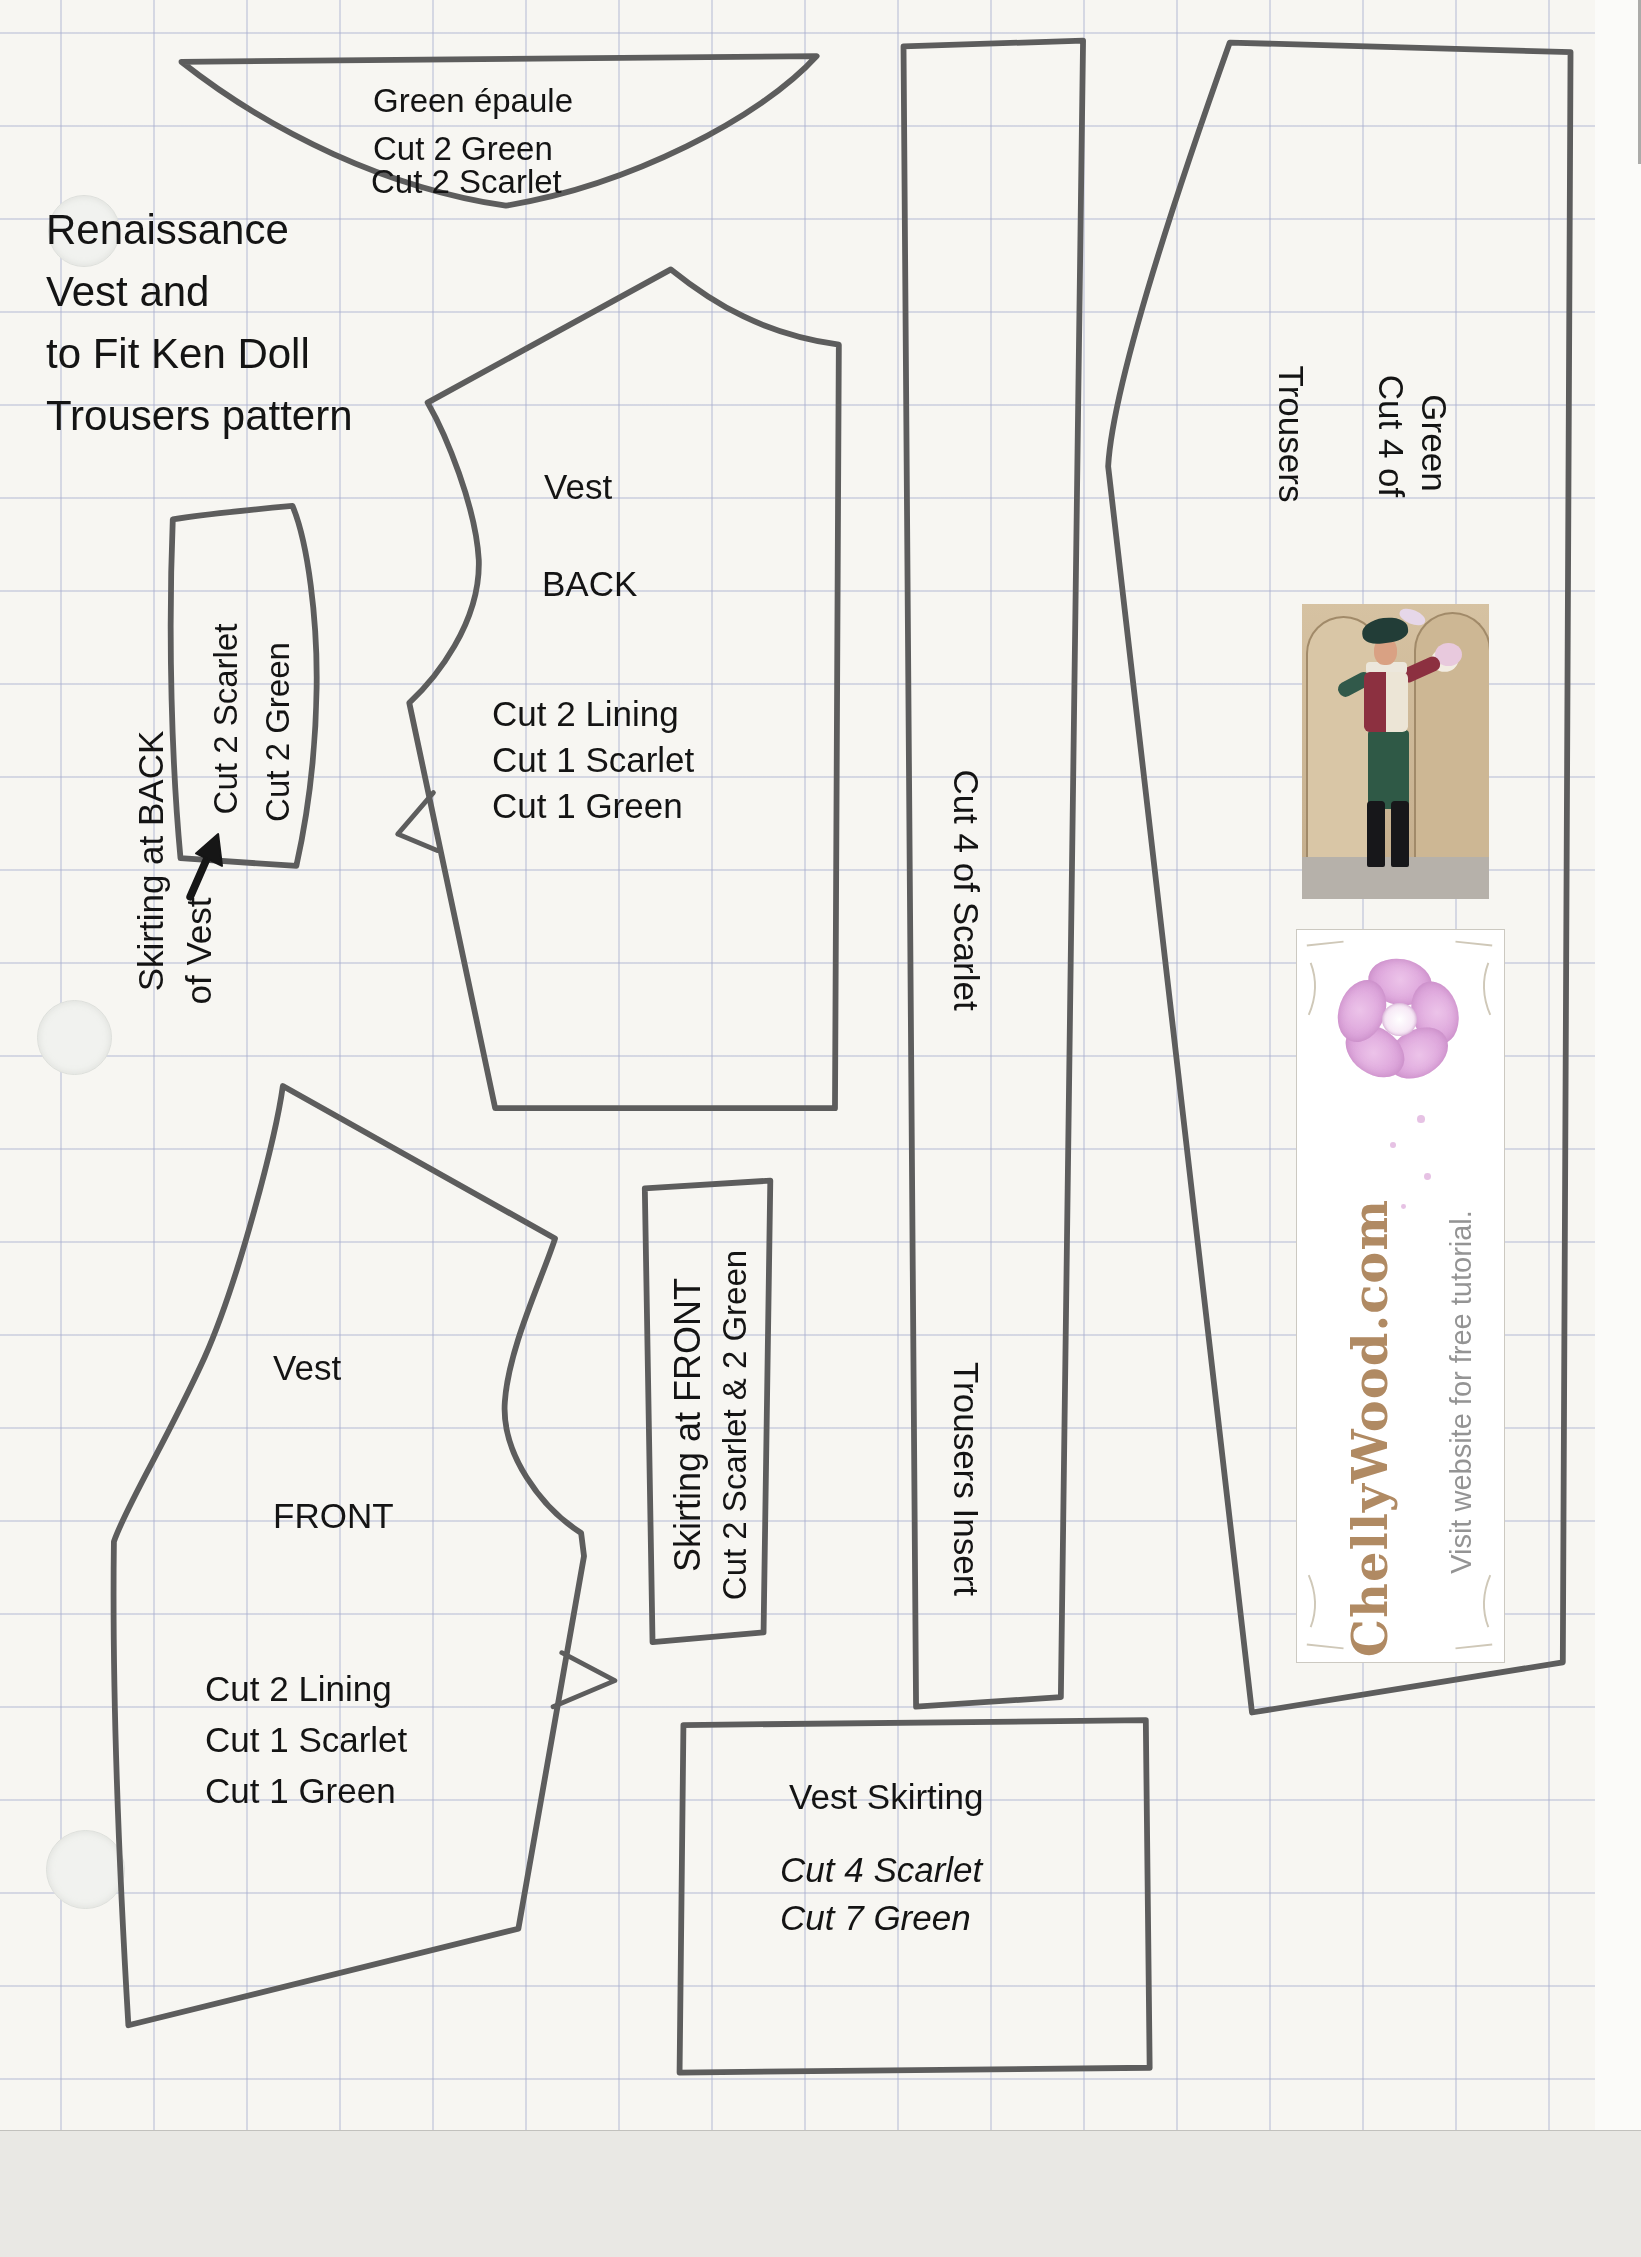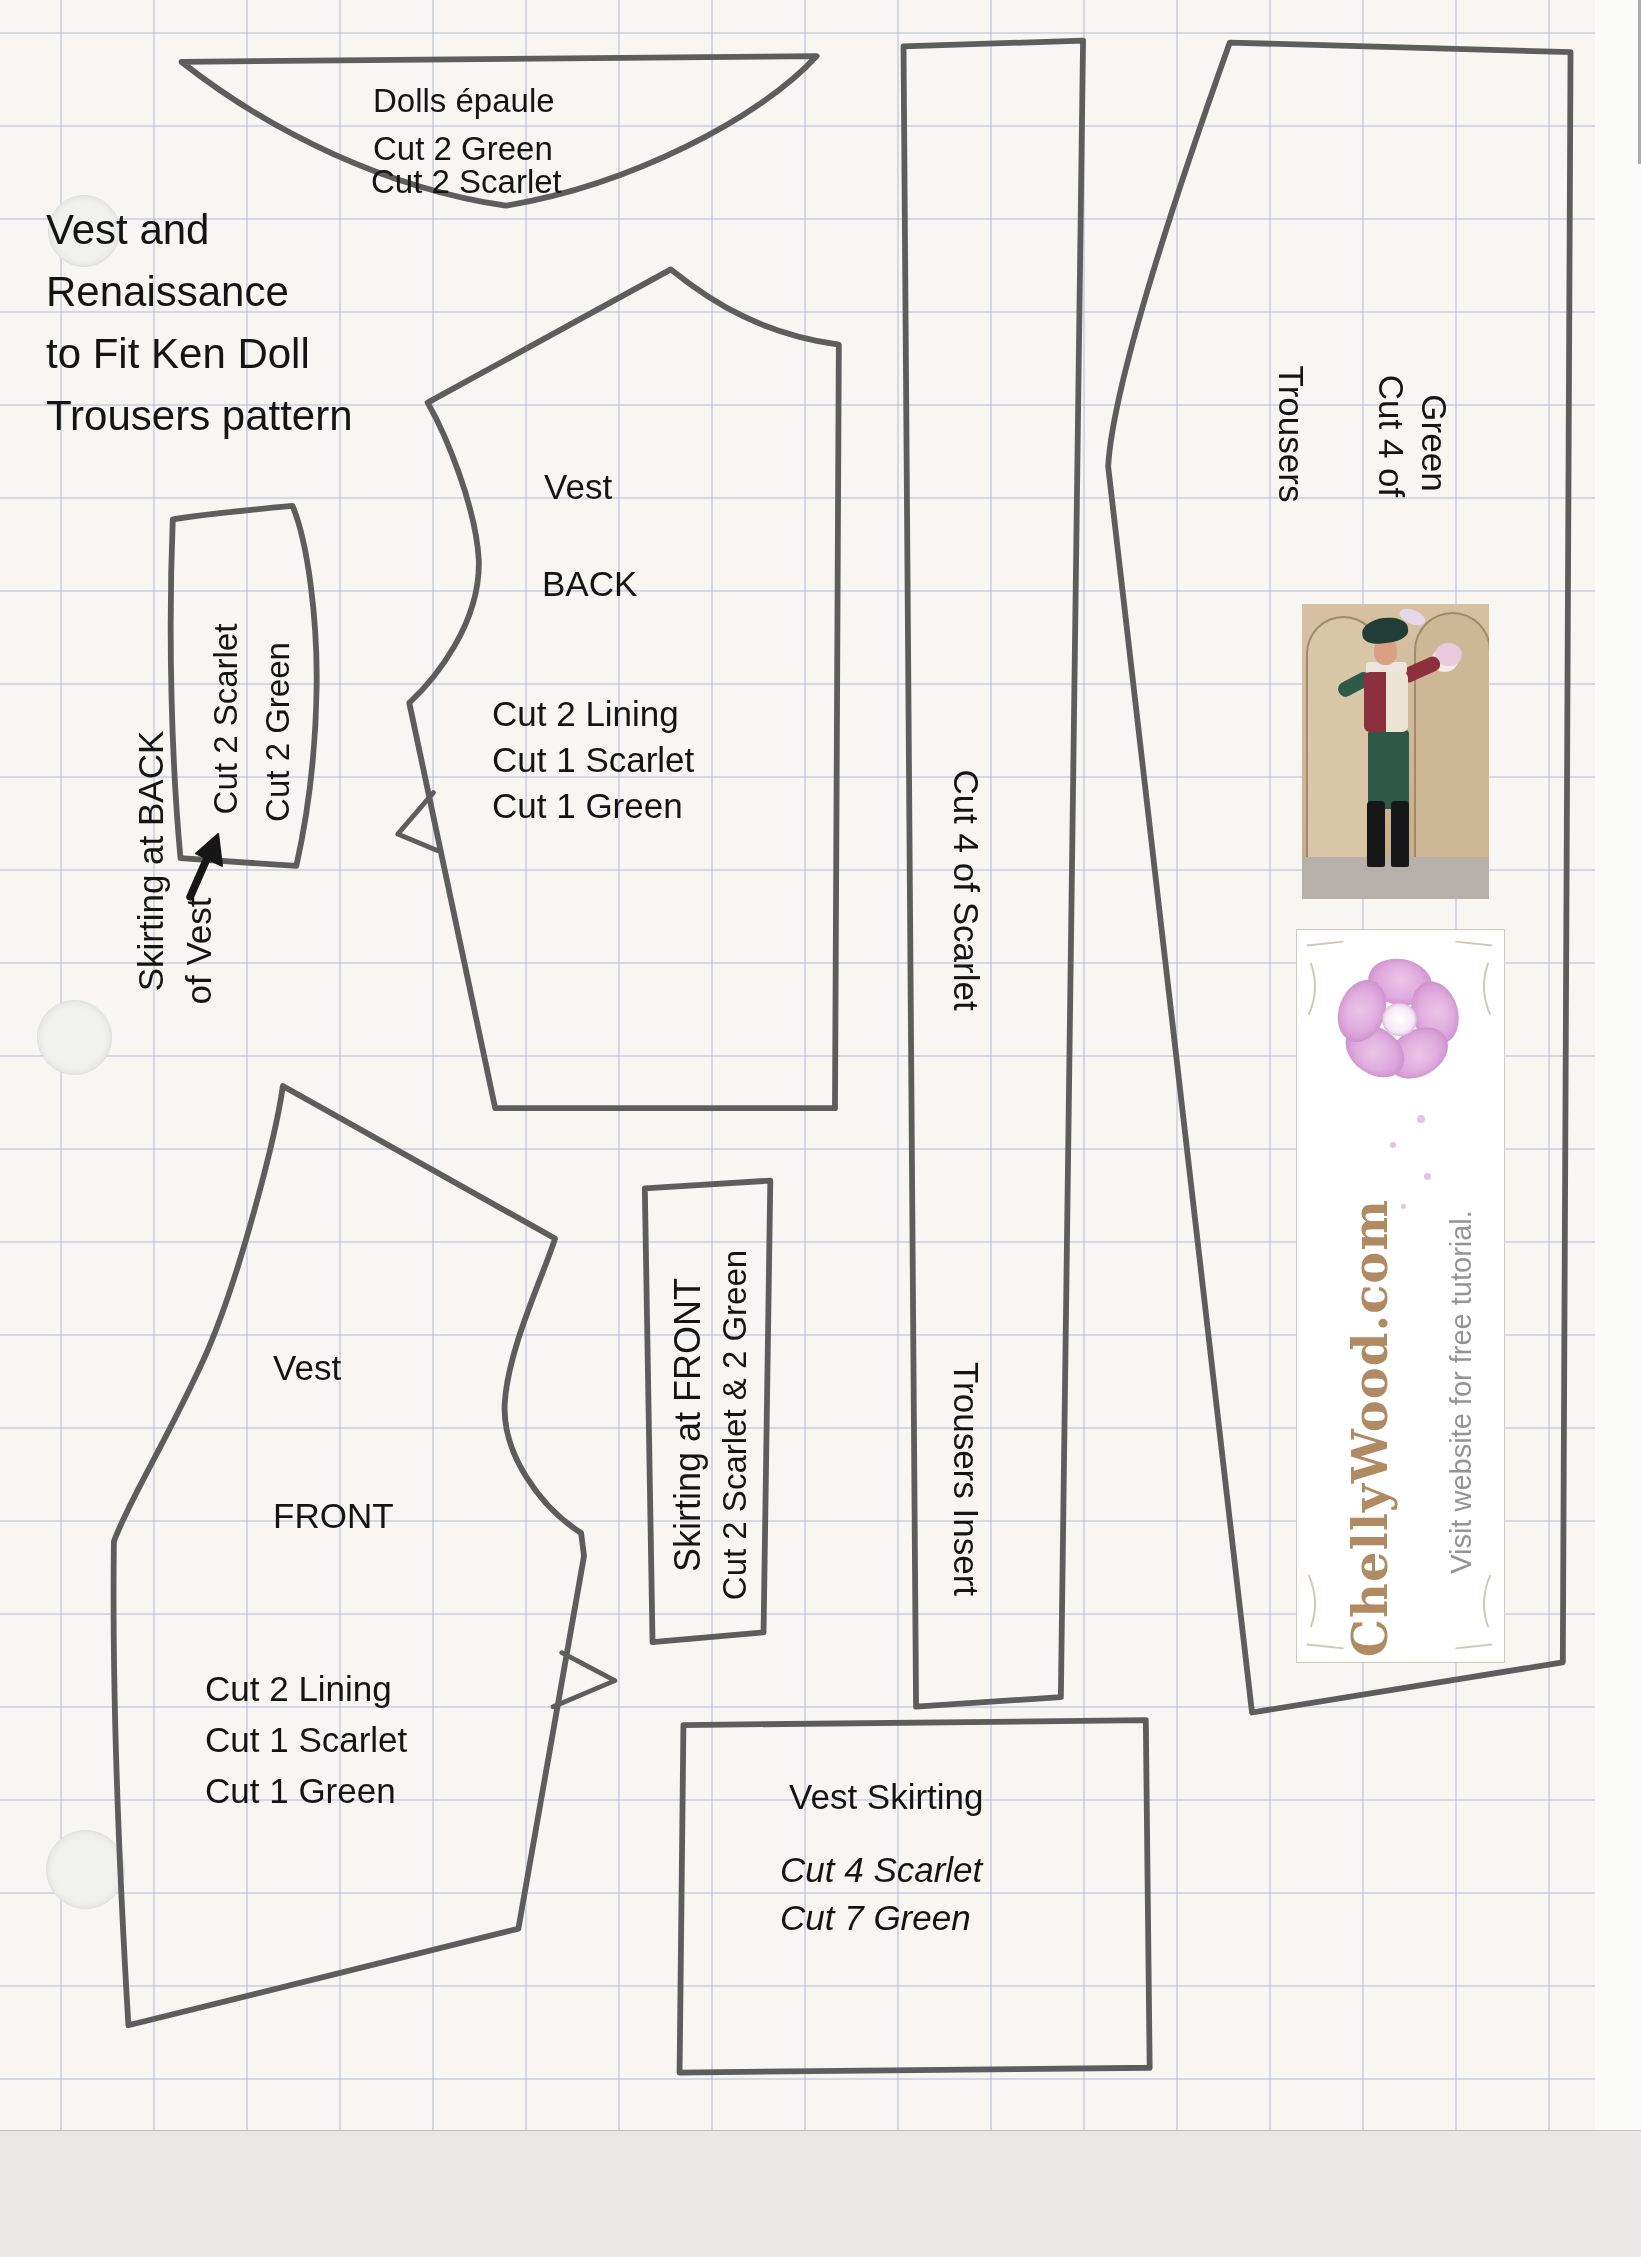--- a/index.html
+++ b/index.html
@@ -103,27 +103,27 @@
   <path d="M 936 48 L 1122 42 L 1099 1758 L 949 1768 Z"></path>
   <path d="M 1274 44 L 1627 54 L 1619 1722 L 1297 1774 L 1148 483 C 1153 395, 1222 190, 1274 44 Z"></path>
   <path d="M 708 1787 L 1187 1782 L 1191 2142 L 704 2147 Z"></path>
   <g stroke="#161616">
     <path stroke-width="8" d="M 197 929 L 215 888"></path>
     <path fill="#161616" stroke-width="2" d="M 226 864 L 203 884 L 230 897 Z"></path>
   </g>
 </svg>
 
 <div class="txt title-block fs44" style="left:46px;top:199px;">
+  <div>Renaissance</div>
   <div>Vest and</div>
-  <div>Renaissance</div>
   <div>to Fit Ken Doll</div>
   <div>Trousers pattern</div>
 </div>
 
-<div class="txt fs34" style="left:373px;top:82px;">Dolls épaule</div>
+<div class="txt fs34" style="left:373px;top:82px;">Green épaule</div>
 <div class="txt fs34" style="left:373px;top:130px;">Cut 2 Green</div>
 <div class="txt fs34" style="left:371px;top:163px;">Cut 2 Scarlet</div>
 
 <div class="vt fs34" style="left:226px;top:719px;">Cut 2 Scarlet</div>
 <div class="vt fs34" style="left:278px;top:732px;">Cut 2 Green</div>
 <div class="vt fs36" style="left:151px;top:861px;">Skirting at BACK</div>
 <div class="vt fs36" style="left:199px;top:951px;">of Vest</div>
 
 <div class="txt fs36" style="left:544px;top:467px;">Vest</div>
 <div class="txt fs36" style="left:542px;top:564px;">BACK</div>

